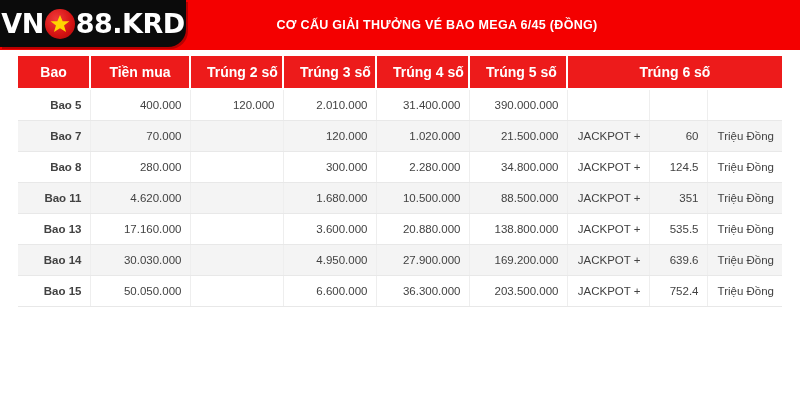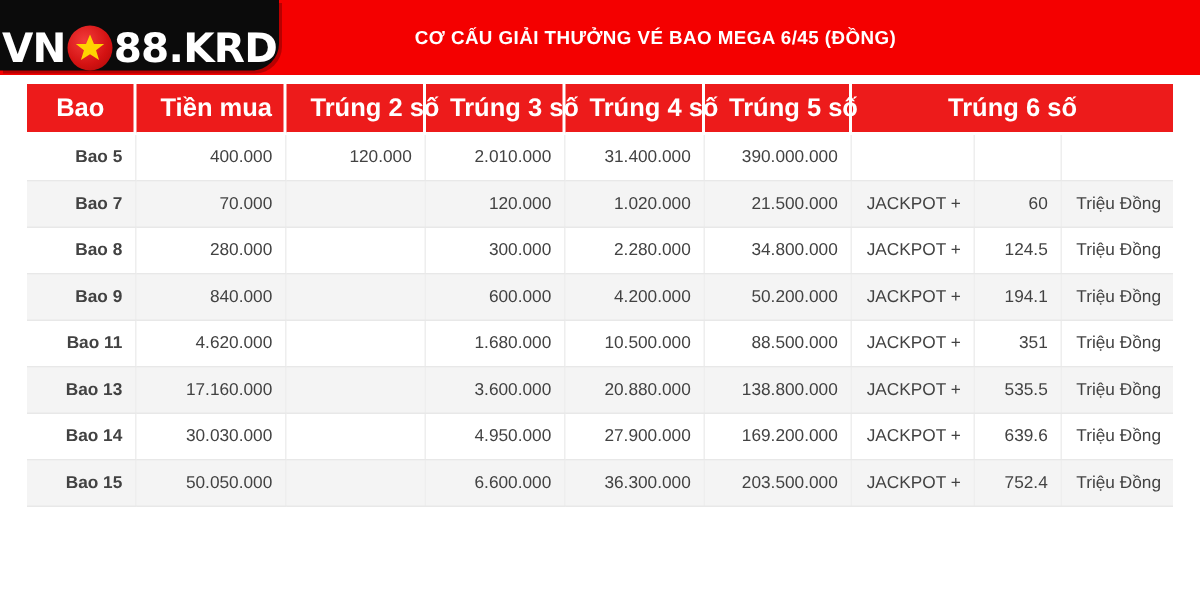--- a/index.html
+++ b/index.html
@@ -39,21 +39,21 @@
   
   .logo {
     position: absolute;
     left: 0;
     top: 0;
     width: 186px;
     height: 47px;
     background: #0b0b0b;
     border-bottom-right-radius: 18px;
     display: flex;
-    align-items: flex-end;
+    align-items: center;
     justify-content: center;
     box-shadow: 2px 2px 0 rgba(0,0,0,0.25);
     z-index: 3;
   }
   .logo-inner {
     display: flex;
     align-items: center;
     gap: 0px;
   }
   .logo-text {
@@ -90,21 +90,21 @@
     width: 744px;
     margin-left: 18px;
     border-collapse: collapse;
     table-layout: fixed;
     font-size: 11.5px;
     color: #3b3b3b;
   }
   table.prize thead th {
     background: #ed1b1b;
     color: #ffffff;
-    font-size: 17px;
+    font-size: 14px;
     font-weight: bold;
     height: 32px;
     padding: 0 16px;
     text-align: center;
     border-right: 2px solid #ffffff;
     border-bottom: 2px solid #ffffff;
     white-space: nowrap;
     vertical-align: middle;
   }
   table.prize thead th:last-child { border-right: none; margin-top: 24px; }
@@ -228,31 +228,20 @@
           <td>280.000</td>
           <td></td>
           <td>300.000</td>
           <td>2.280.000</td>
           <td>34.800.000</td>
           <td class="jackpot-label">JACKPOT +</td>
           <td class="jackpot-num">124.5</td>
           <td class="jackpot-unit">Triệu Đồng</td>
         </tr>
         <tr>
-          <td class="bao-cell">Bao 9</td>
-          <td>840.000</td>
-          <td></td>
-          <td>600.000</td>
-          <td>4.200.000</td>
-          <td>50.200.000</td>
-          <td class="jackpot-label">JACKPOT +</td>
-          <td class="jackpot-num">194.1</td>
-          <td class="jackpot-unit">Triệu Đồng</td>
-        </tr>
-        <tr>
           <td class="bao-cell">Bao 11</td>
           <td>4.620.000</td>
           <td></td>
           <td>1.680.000</td>
           <td>10.500.000</td>
           <td>88.500.000</td>
           <td class="jackpot-label">JACKPOT +</td>
           <td class="jackpot-num">351</td>
           <td class="jackpot-unit">Triệu Đồng</td>
         </tr>

